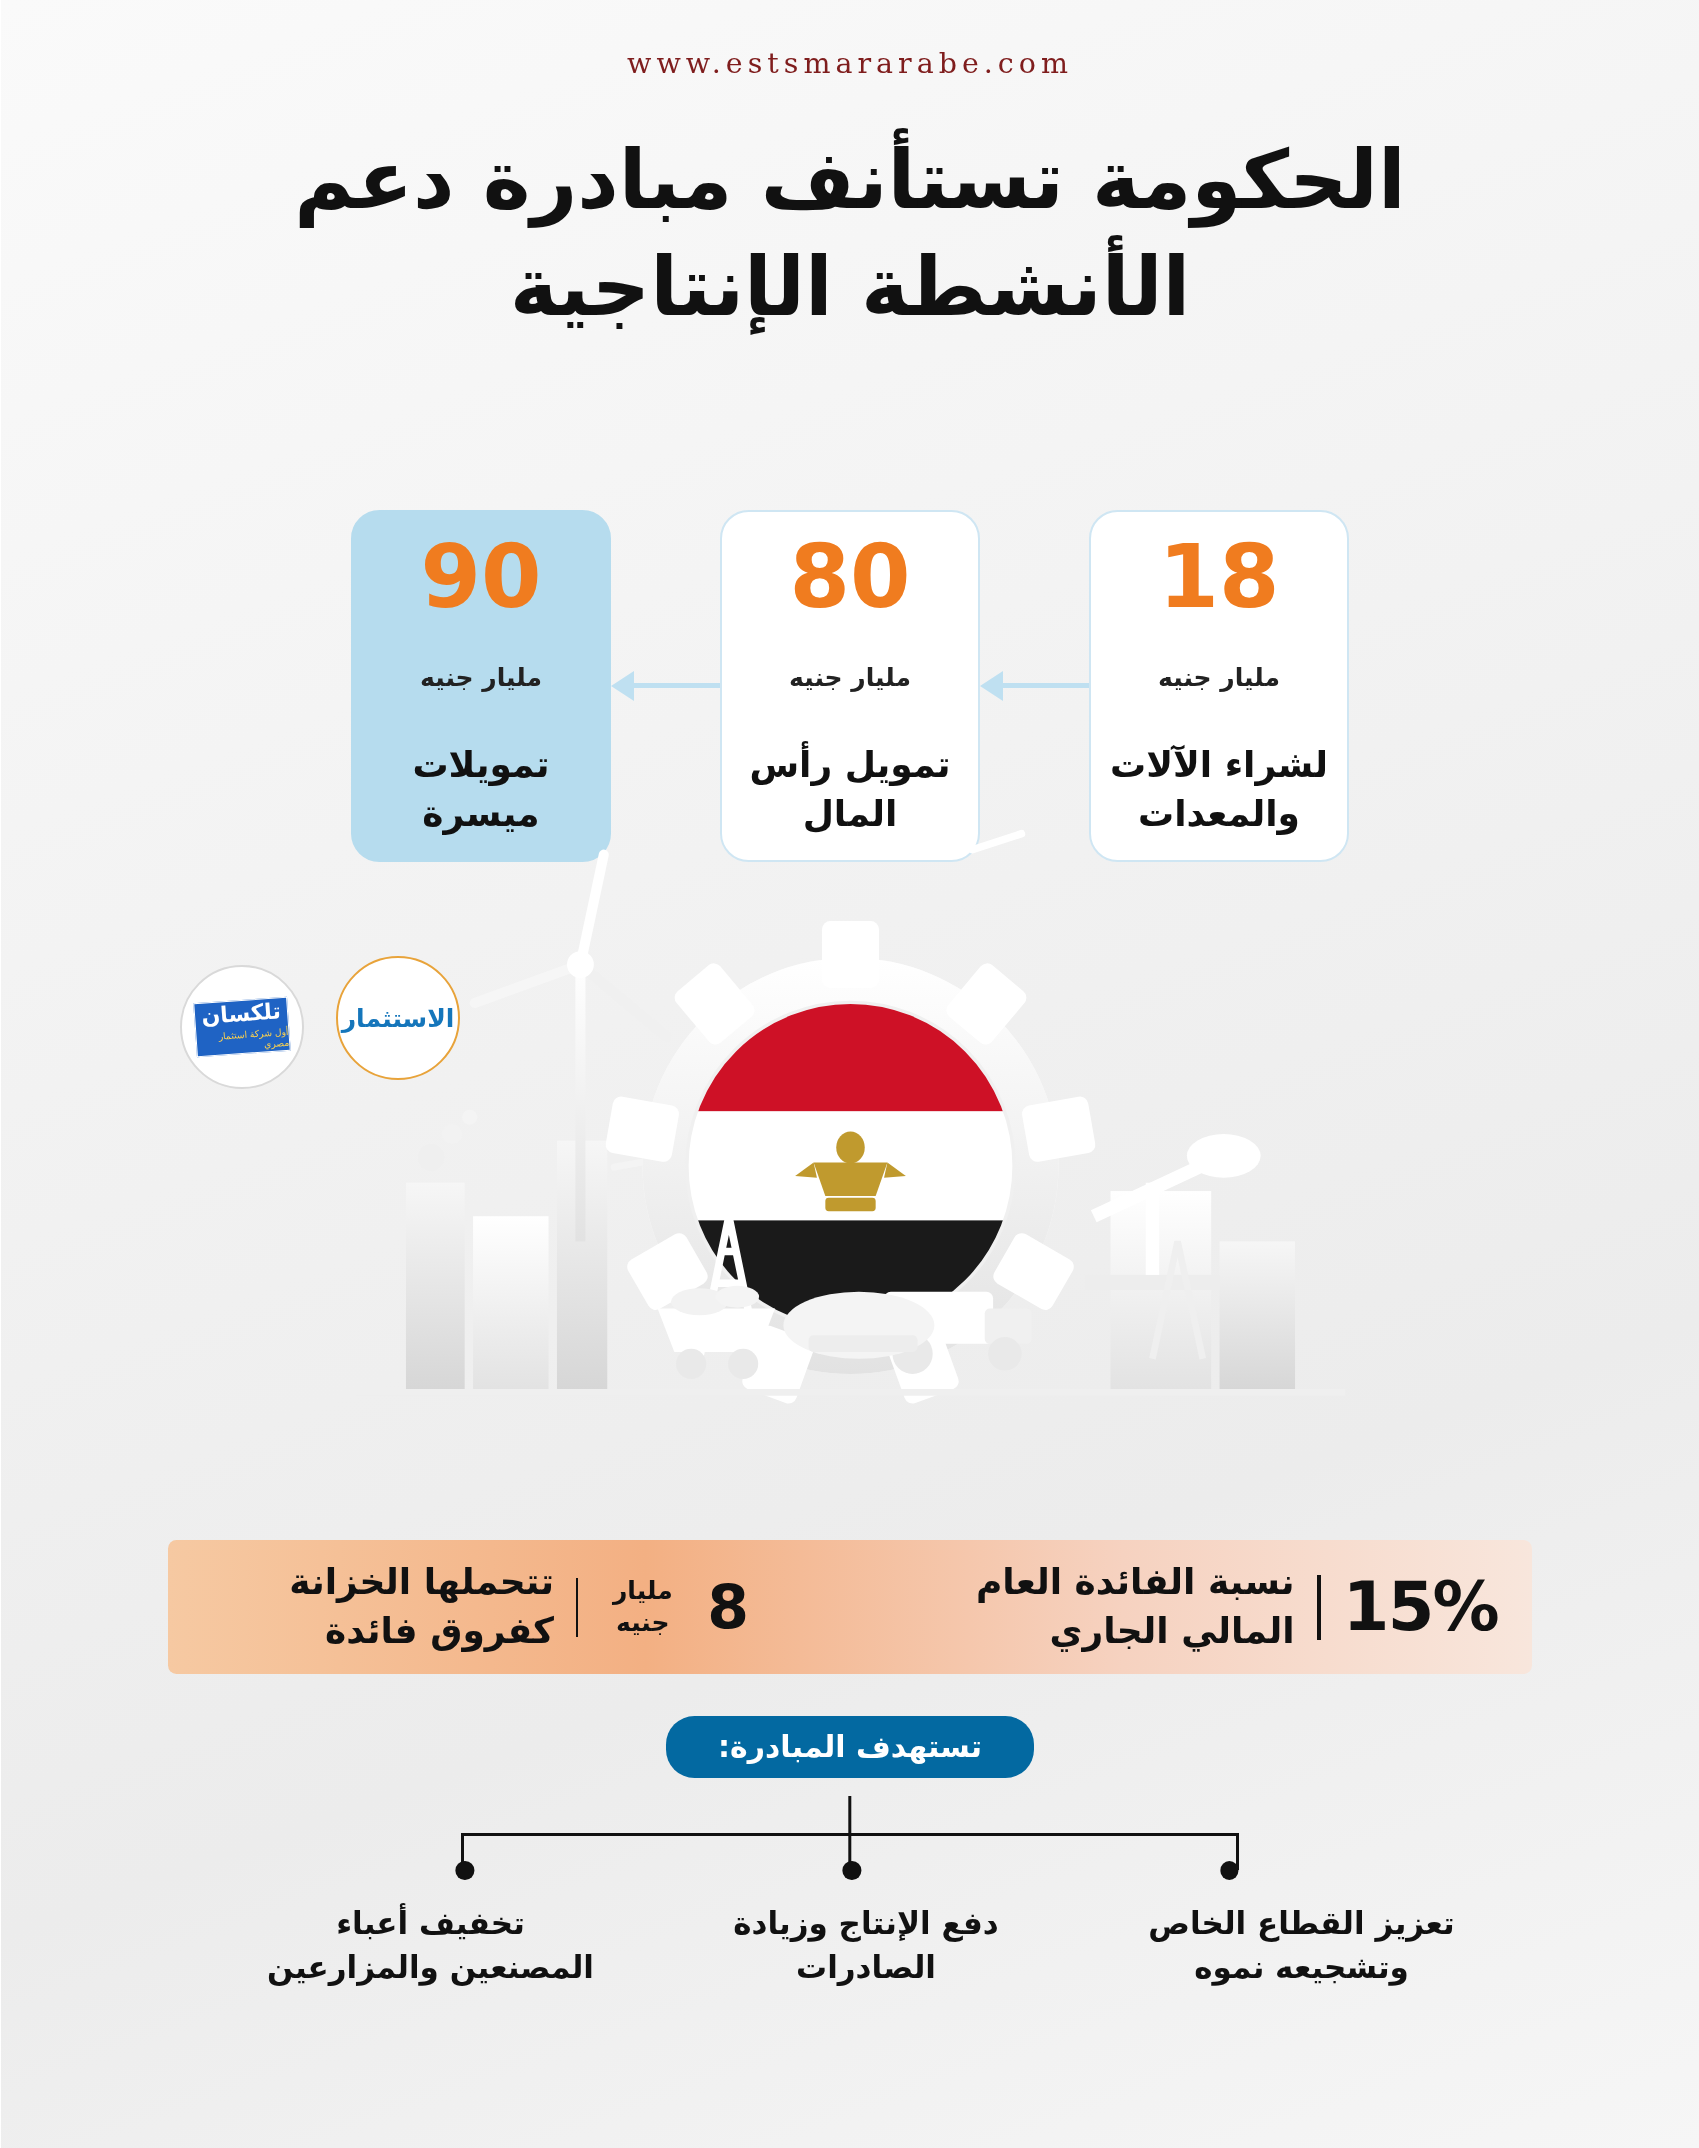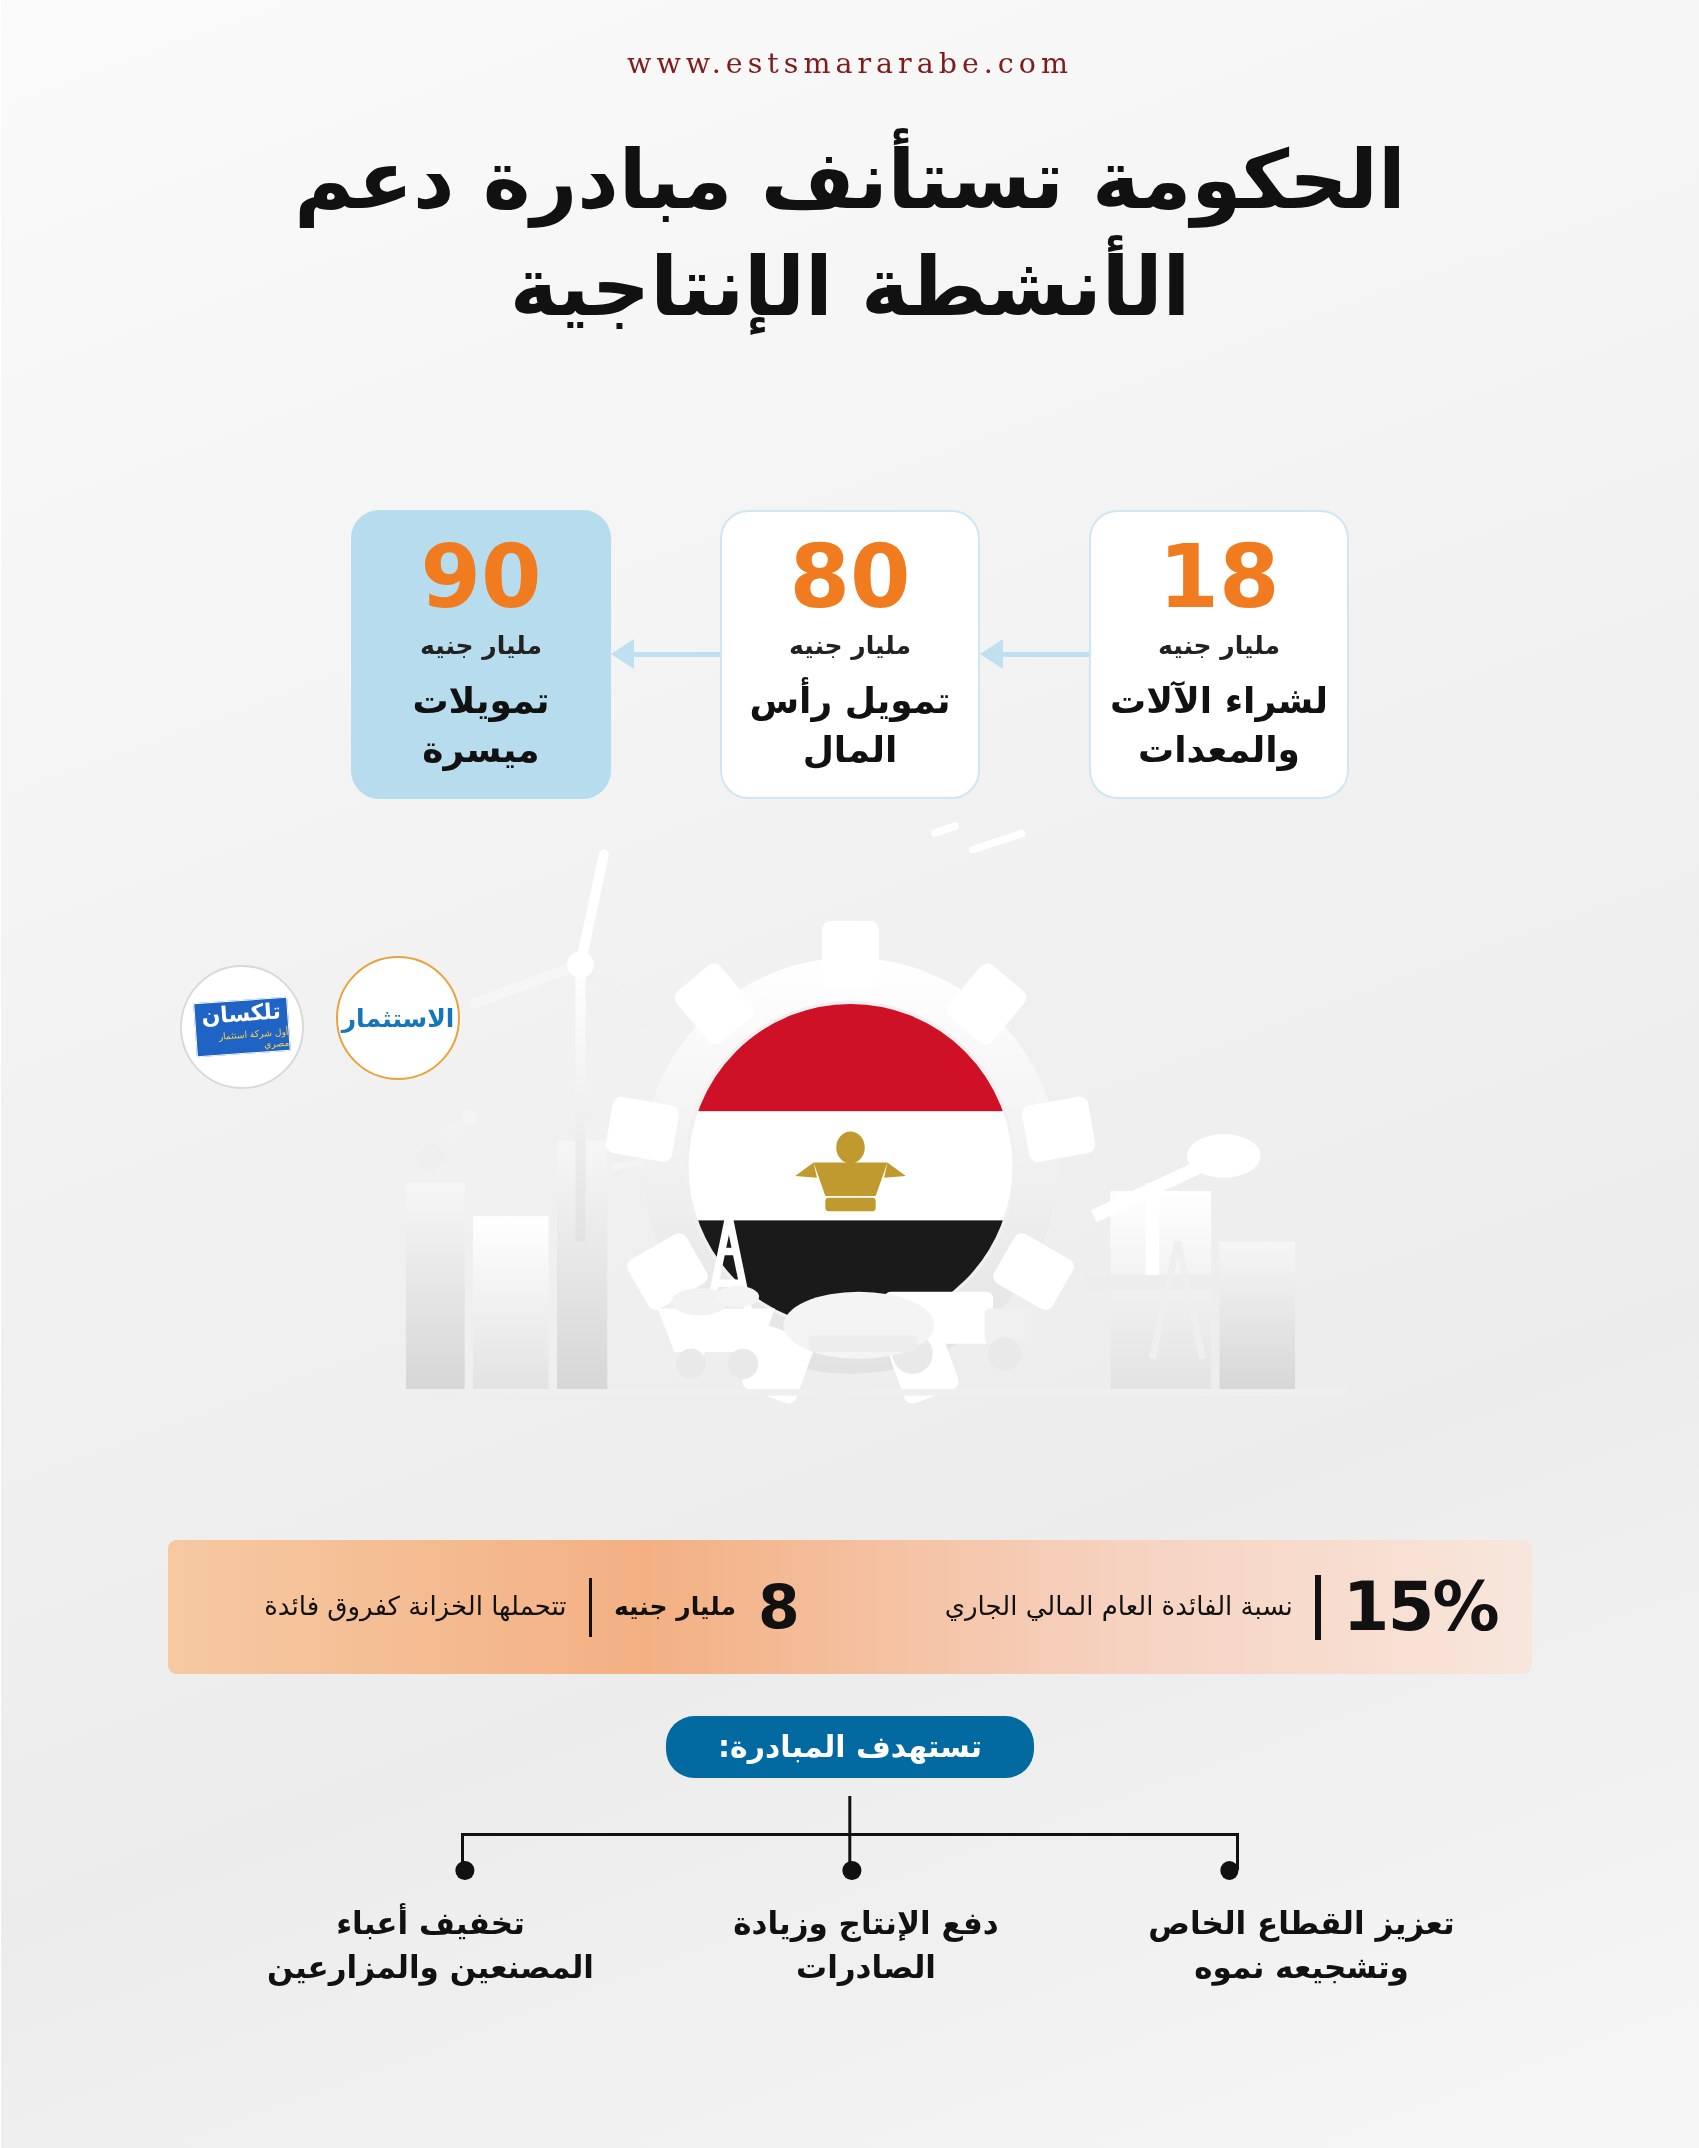--- a/index.html
+++ b/index.html
@@ -54,20 +54,21 @@
     min-height: 289px;
     border-radius: 28.5px;
     background: #fff;
     border: 2.5px solid #cfe6f3;
     display: flex;
     flex-direction: column;
     align-items: center;
     justify-content: center;
     padding: 22px 15px;
     text-align: center;
+    gap: 32px;
   }
   .card.highlight {
     background: #b6dcee;
     border-color: #b6dcee;
   }
   .card .num {
     font-size: 87px;
     font-weight: 800;
     color: #f07c1f;
     line-height: 1;
@@ -164,22 +165,22 @@
     font-weight: 800;
     color: #111;
     letter-spacing: -1.7px;
   }
   .band .sep {
     width: 5.9px;
     height: 65px;
     background: #111;
   }
   .band .lbl {
-    font-size: 26px;
-    font-weight: 400;
+    font-size: 36px;
+    font-weight: 700;
     line-height: 1.35;
     color: #111;
     text-align: right;
   }
   .band .spacer { flex: 0 0 101px; }
   .band .amount {
     font-size: 60px;
     font-weight: 800;
     color: #111;
   }

